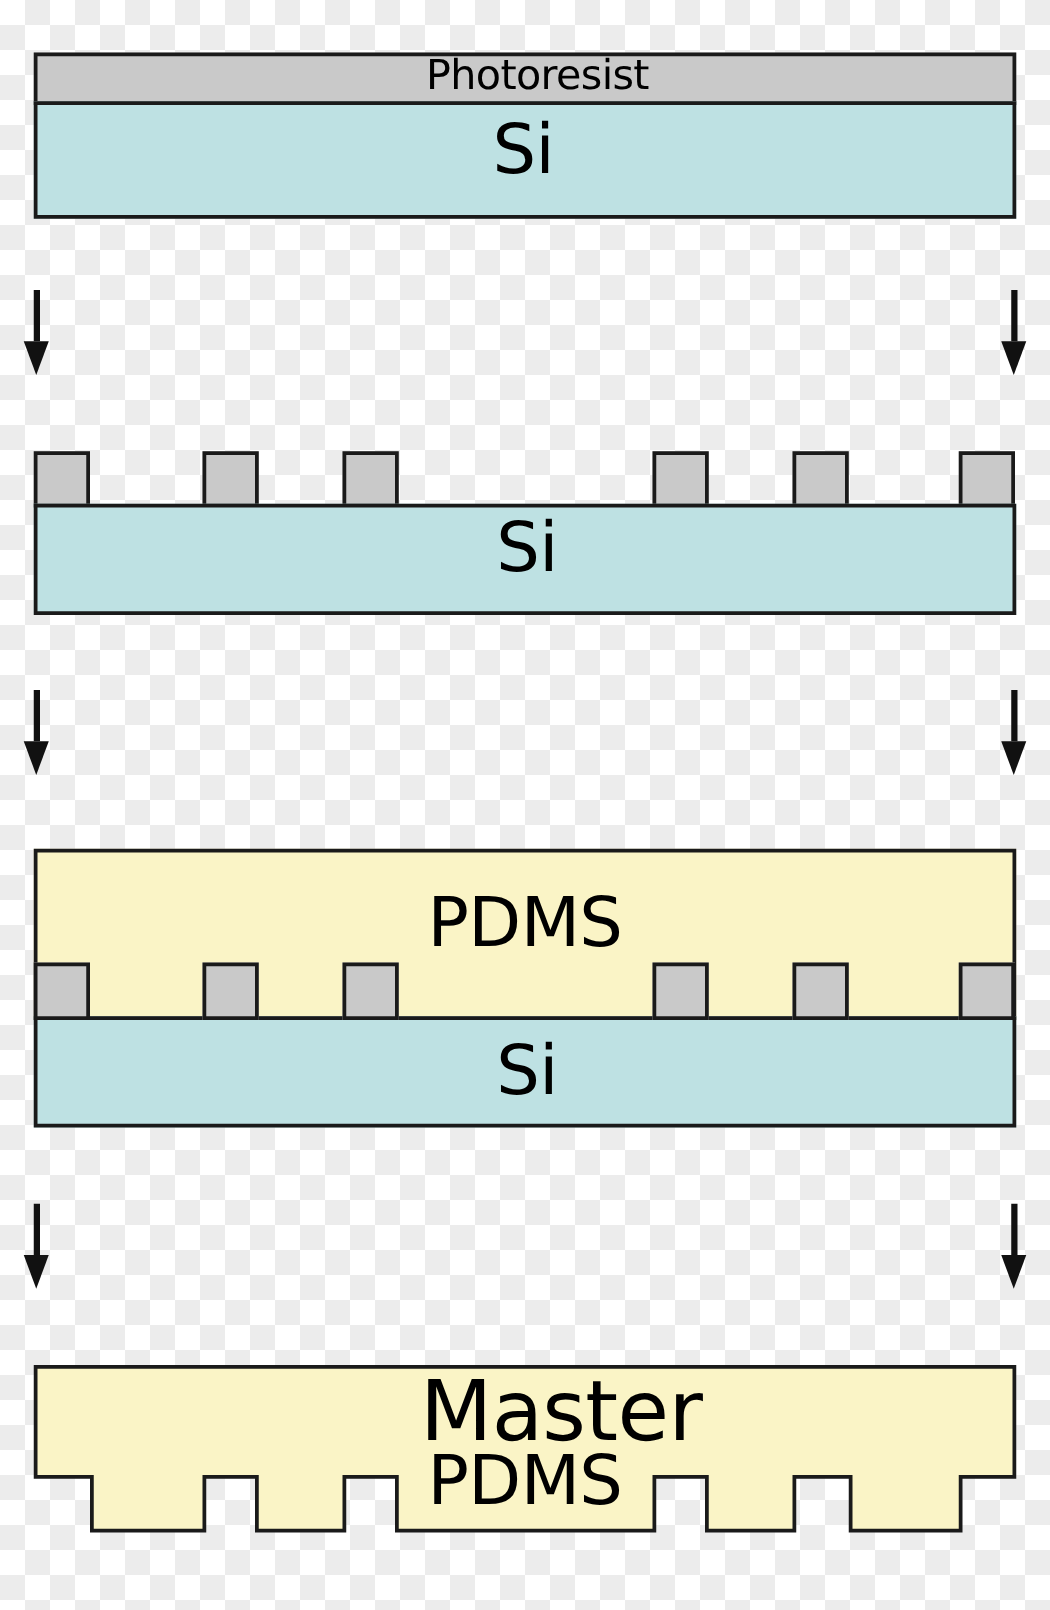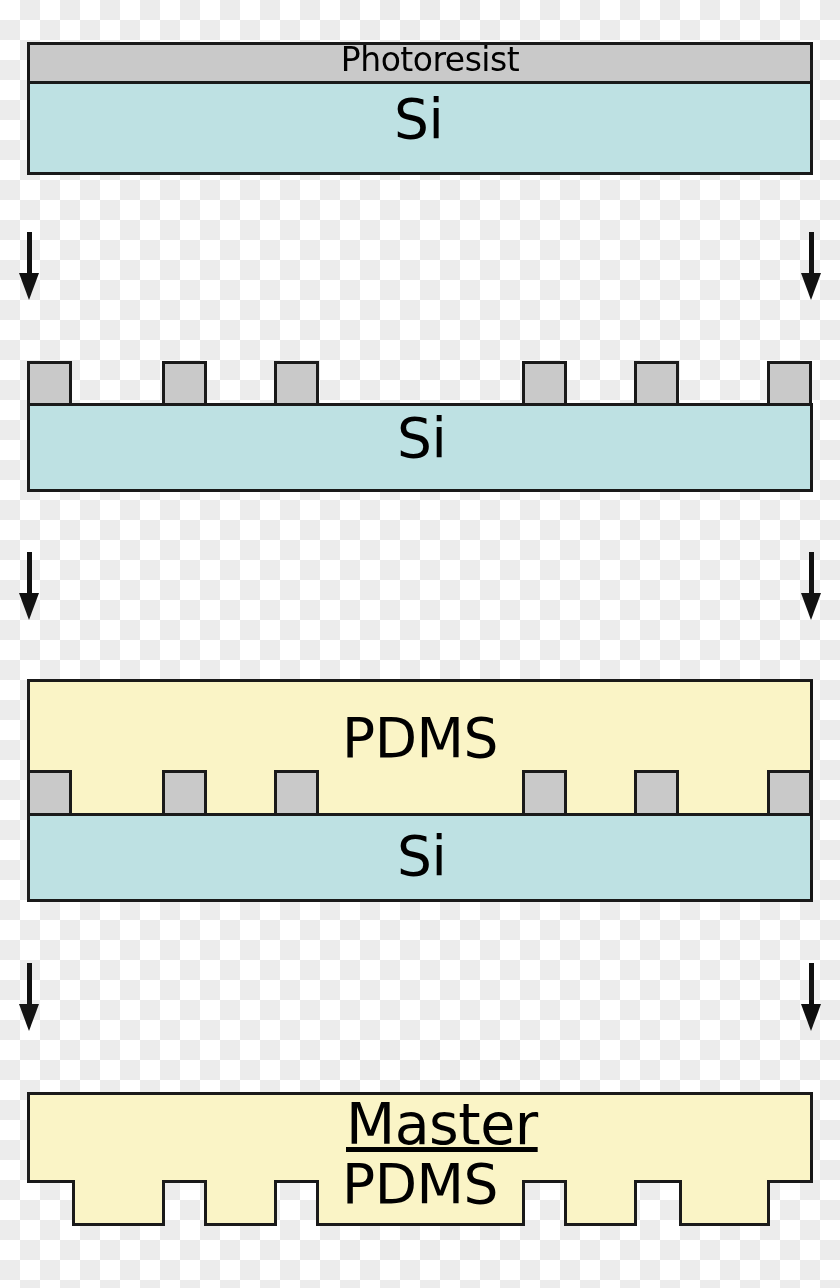--- a/index.html
+++ b/index.html
@@ -49,21 +49,21 @@
     color: #000;
     line-height: 1;
     white-space: nowrap;
     letter-spacing: -0.5px;
   }
   .lbl-photoresist { left: 430px; top: 43px; font-size: 33px; transform: translateX(-50%); }
   .lbl-si1   { left: 394px; top: 92px;   font-size: 55px; }
   .lbl-si2   { left: 397px; top: 411px;  font-size: 55px; }
   .lbl-pdms3 { left: 342px; top: 711px;  font-size: 55px; }
   .lbl-si3   { left: 397px; top: 829px;  font-size: 55px; }
-  .lbl-master{ left: 346px; top: 1096px; font-size: 57px; text-decoration: underline; }
+  .lbl-master{ left: 336px; top: 1096px; font-size: 67px; }
   .lbl-pdms4 { left: 342px; top: 1157px; font-size: 55px; }
 
   
   .arrow {
     position: absolute;
     width: 20px;
     height: 68px;
     display: flex;
     flex-direction: column;
     align-items: center;

